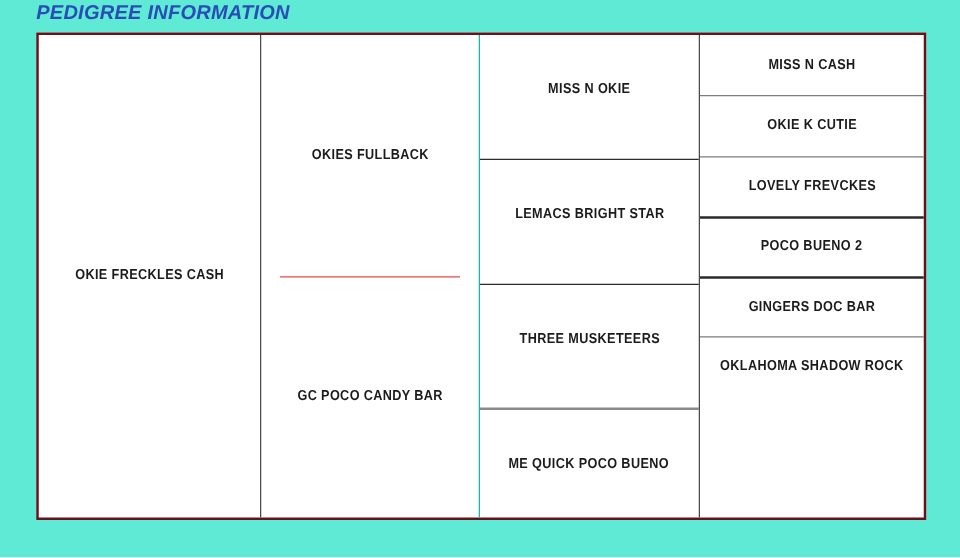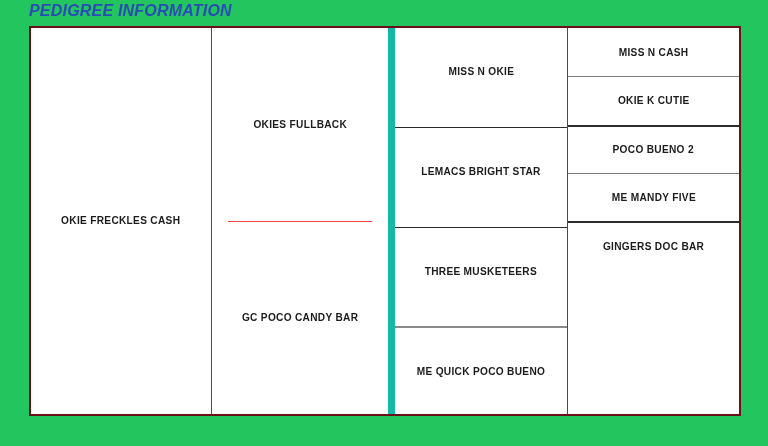--- a/index.html
+++ b/index.html
@@ -10,21 +10,21 @@
   body {
     width: 768px;
     height: 446px;
     font-family: "Liberation Sans", sans-serif;
     overflow: hidden;
   }
   #page {
     position: relative;
     width: 768px;
     height: 446px;
-    background: #22c55e;
+    background: #5eead4;
   }
   .section-title {
     position: absolute;
     left: 29px;
     top: 2px;
     font-size: 16px;
     font-weight: bold;
     font-style: italic;
     letter-spacing: 0.2px;
     color: #2a4cb5;
@@ -42,21 +42,21 @@
     display: flex;
     flex-direction: row;
   }
   .col {
     display: flex;
     flex-direction: column;
     box-sizing: border-box;
   }
   .col-gen1 { width: 180px; }
   .col-gen2 { width: 177px; border-left: 1px solid #4a4a4a; align-items: center; }
-  .col-gen3 { width: 179px; border-left: 7px solid #14b8a6; gap: 12px; }
+  .col-gen3 { width: 179px; border-left: 1px solid #14b8a6; gap: 12px; }
   .col-gen4 { flex: 1 1 auto; border-left: 1px solid #4a4a4a; }
 
   .cell {
     box-sizing: border-box;
     display: flex;
     align-items: center;
     justify-content: center;
     text-align: center;
     padding: 2px 6px;
     font-size: 11.5px;
@@ -128,25 +128,28 @@
       </div>
     </div>
 
     <div class="col col-gen4">
       <div class="cell g4-cell">
         <span class="cell-label">MISS N CASH</span>
       </div>
       <div class="cell g4-cell">
         <span class="cell-label">OKIE K CUTIE</span>
       </div>
+      <div class="cell g4-cell">
+        <span class="cell-label">LOVELY FREVCKES</span>
+      </div>
       <div class="cell g4-cell thick-div">
         <span class="cell-label">POCO BUENO 2</span>
       </div>
-      <div class="cell g4-cell">
-        <span class="cell-label">ME MANDY FIVE</span>
-      </div>
       <div class="cell g4-cell thick-div">
         <span class="cell-label">GINGERS DOC BAR</span>
+      </div>
+      <div class="cell g4-cell">
+        <span class="cell-label">OKLAHOMA SHADOW ROCK</span>
       </div>
     </div>
 
   </div>
 </div>
 
 </body></html>

